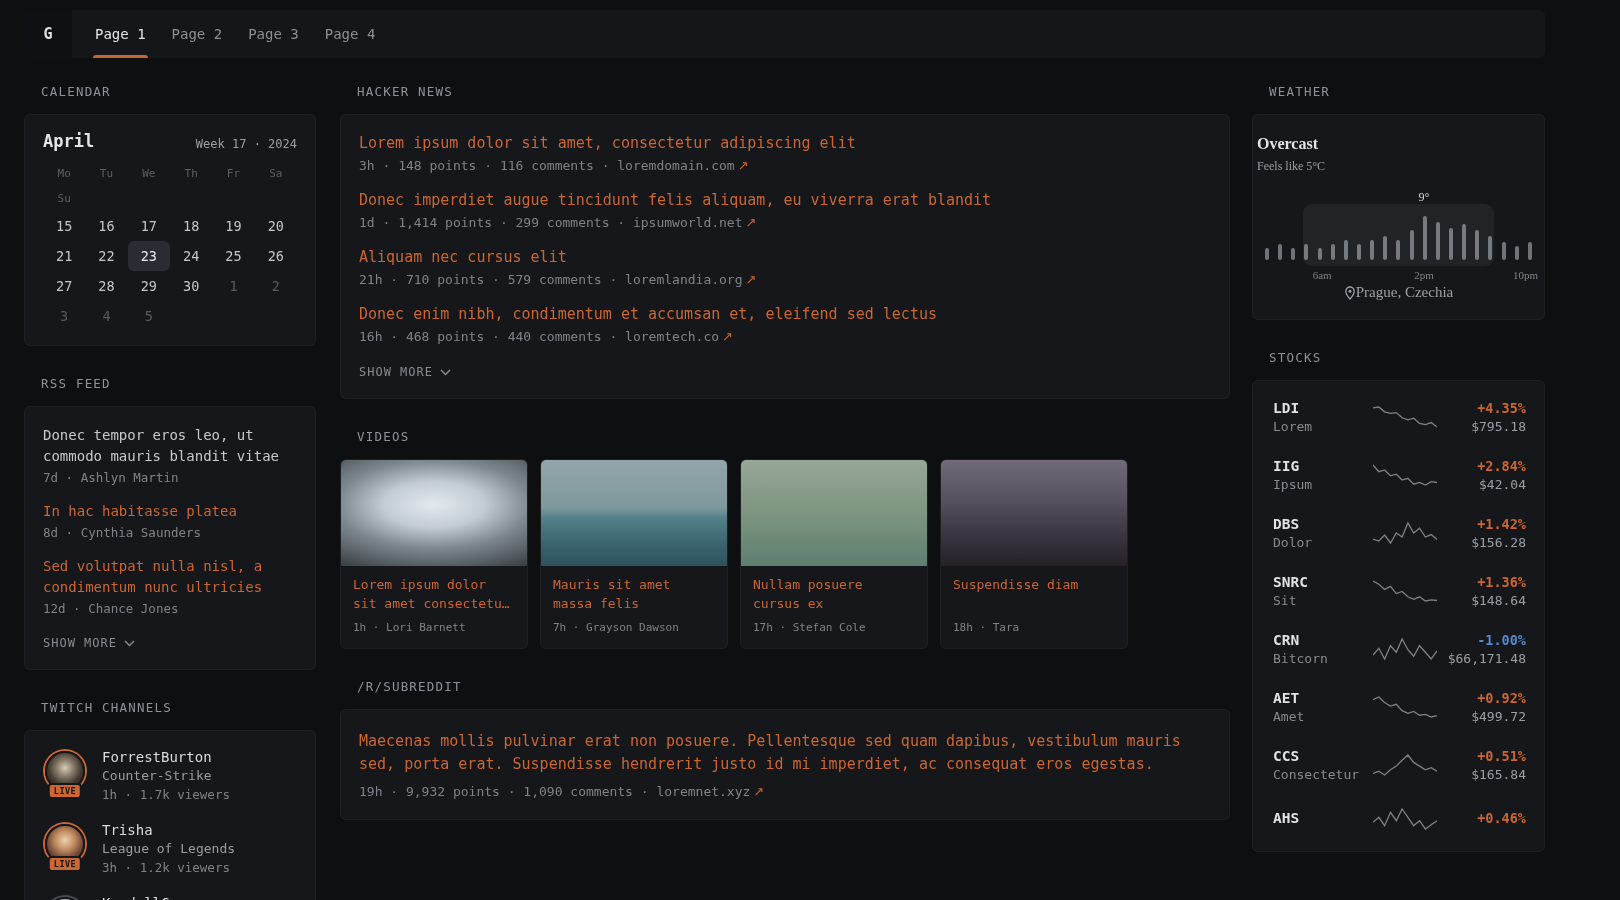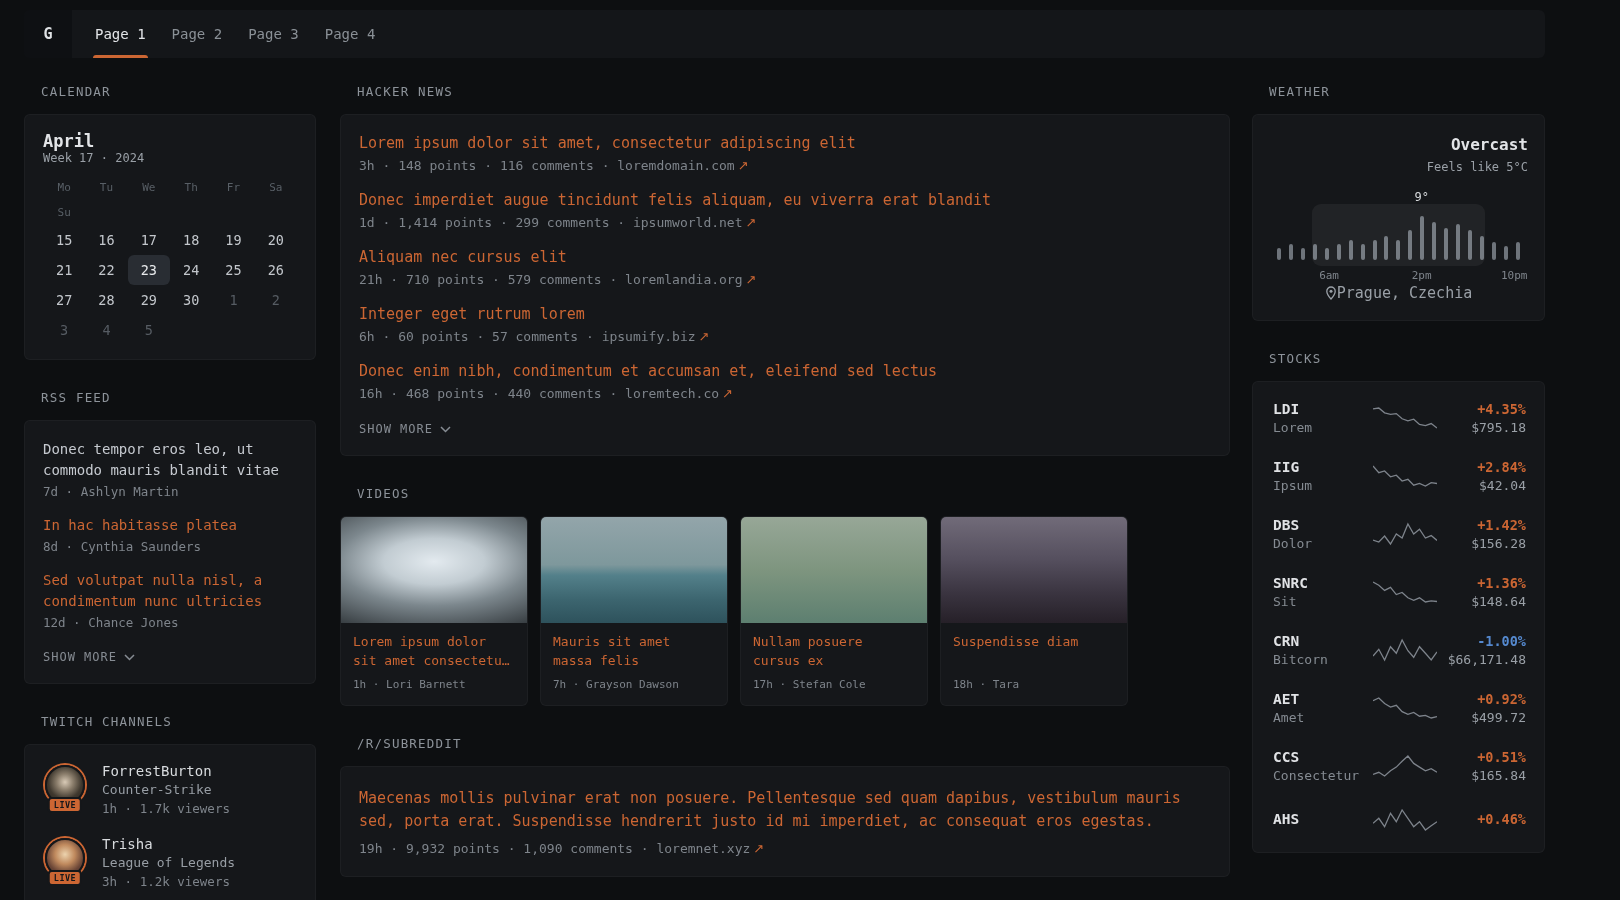--- a/index.html
+++ b/index.html
@@ -25,21 +25,21 @@
   .grid { display: flex; margin-top: 26px; align-items: flex-start; }
   .col-left { width: 292px; margin-right: 24px; flex: none; }
   .col-mid { width: 890px; margin-right: 22px; flex: none; }
   .col-right { width: 293px; flex: none; }
   .widget { margin-bottom: 30px; }
   .sec-title { font-size: 12.5px; font-weight: 400; letter-spacing: 1.2px; color: #8d939a; margin: 0 0 15px 17px; }
   .card { background: #15171a; border: 1px solid rgba(255,255,255,0.035); border-radius: 6px; }
 
   
   .calendar-card { padding: 16px 18px 14px; }
-  .cal-head { display: flex; justify-content: space-between; align-items: flex-start; padding-bottom: 10px; flex-direction: column; }
+  .cal-head { display: flex; justify-content: space-between; align-items: flex-end; padding-bottom: 10px; }
   .cal-month { font-size: 17px; font-weight: 700; color: #e2e4e7; }
   .cal-week { font-size: 12px; color: #9aa0a7; }
   .cal-dow, .cal-grid { display: grid; grid-template-columns: repeat(6, 1fr); text-align: center; }
   .cal-dow span { font-size: 11px; color: #585f66; padding: 6px 0; }
   .cal-grid .day { font-size: 13.5px; color: #c3c7cc; padding: 7px 0; border-radius: 6px; }
   .cal-grid .day.next { color: #565c63; }
   .cal-grid .day.today { background: #292d33; color: #e8eaec; }
 
   
   .rss-card { padding: 18px; }
@@ -83,21 +83,21 @@
   .thumb-1 { background: radial-gradient(ellipse 90% 72% at 50% 42%, #e3eaef 0%, #c2ccd2 30%, #7c878d 58%, #343a3e 100%); }
   .thumb-2 { background: radial-gradient(circle at 58% 58%, #a29383 0%, #6b6055 35%, #35322e 72%, #23211e 100%); }
   .thumb-3 { background: linear-gradient(180deg, #93a5aa 0%, #7e989c 45%, #53808a 55%, #3c656f 78%, #2e525c 100%); }
   .thumb-4 { background: linear-gradient(180deg, #97a797 0%, #7e957f 50%, #5d7f70 100%); }
   .thumb-5 { background: linear-gradient(180deg, #716b79 0%, #554f5e 40%, #3a3440 72%, #262028 100%); }
   .v-body { padding: 10px 12px 14px; }
   .v-title { font-size: 13px; line-height: 18.5px; color: var(--accent); min-height: 37px; }
   .v-meta { font-size: 11px; color: #7e848b; margin-top: 8px; }
 
   
-  .weather-card { padding: 20px 16px 18px; text-align: right; }
+  .weather-card { padding: 20px 4px 18px; text-align: left; font-family: Liberation Serif, serif; }
   .w-cond { font-size: 16px; font-weight: 700; color: #e2e4e7; }
   .w-feels { font-size: 12px; color: #9aa0a7; margin-top: 6px; }
   .w-bars { position: relative; display: flex; align-items: flex-end; justify-content: space-between; height: 48px; margin: 38px 8px 0; }
   .w-bar { width: 4px; border-radius: 2px; background: #6e747b; flex: none; }
   .daylight { position: absolute; top: -8px; bottom: -6px; background: rgba(255,255,255,0.055); border-radius: 9px; }
   .w-peak { position: absolute; top: -22px; transform: translateX(-50%); font-size: 12px; color: #d8dbde; }
   .w-ticks { position: relative; height: 15px; margin: 9px 8px 0; }
   .w-tick { position: absolute; transform: translateX(-50%); font-size: 11px; color: #7e848b; }
   .w-loc { font-size: 15px; color: #9aa0a7; display: flex; align-items: center; justify-content: center; }
 
@@ -253,24 +253,20 @@
                 <div class="hn-title">Lorem ipsum dolor sit amet, consectetur adipiscing elit</div>
                 <div class="hn-meta">3h · 148 points · 116 comments · <span class="domain">loremdomain.com</span><span class="ext">↗</span></div>
               </div>
               <div class="hn-item">
                 <div class="hn-title">Donec imperdiet augue tincidunt felis aliquam, eu viverra erat blandit</div>
                 <div class="hn-meta">1d · 1,414 points · 299 comments · <span class="domain">ipsumworld.net</span><span class="ext">↗</span></div>
               </div>
               <div class="hn-item">
                 <div class="hn-title">Aliquam nec cursus elit</div>
                 <div class="hn-meta">21h · 710 points · 579 comments · <span class="domain">loremlandia.org</span><span class="ext">↗</span></div>
-              </div>
-              <div class="hn-item">
-                <div class="hn-title">Integer eget rutrum lorem</div>
-                <div class="hn-meta">6h · 60 points · 57 comments · <span class="domain">ipsumify.biz</span><span class="ext">↗</span></div>
               </div>
               <div class="hn-item">
                 <div class="hn-title">Donec enim nibh, condimentum et accumsan et, eleifend sed lectus</div>
                 <div class="hn-meta">16h · 468 points · 440 comments · <span class="domain">loremtech.co</span><span class="ext">↗</span></div>
               </div>
             </div>
           <div class="show-more">
             <span>SHOW MORE</span>
             <svg width="11" height="7" viewBox="0 0 11 7">
                 <path d="M1 1l4.5 4.5L10 1" stroke="#868c93" fill="none" stroke-width="1.5"></path>

